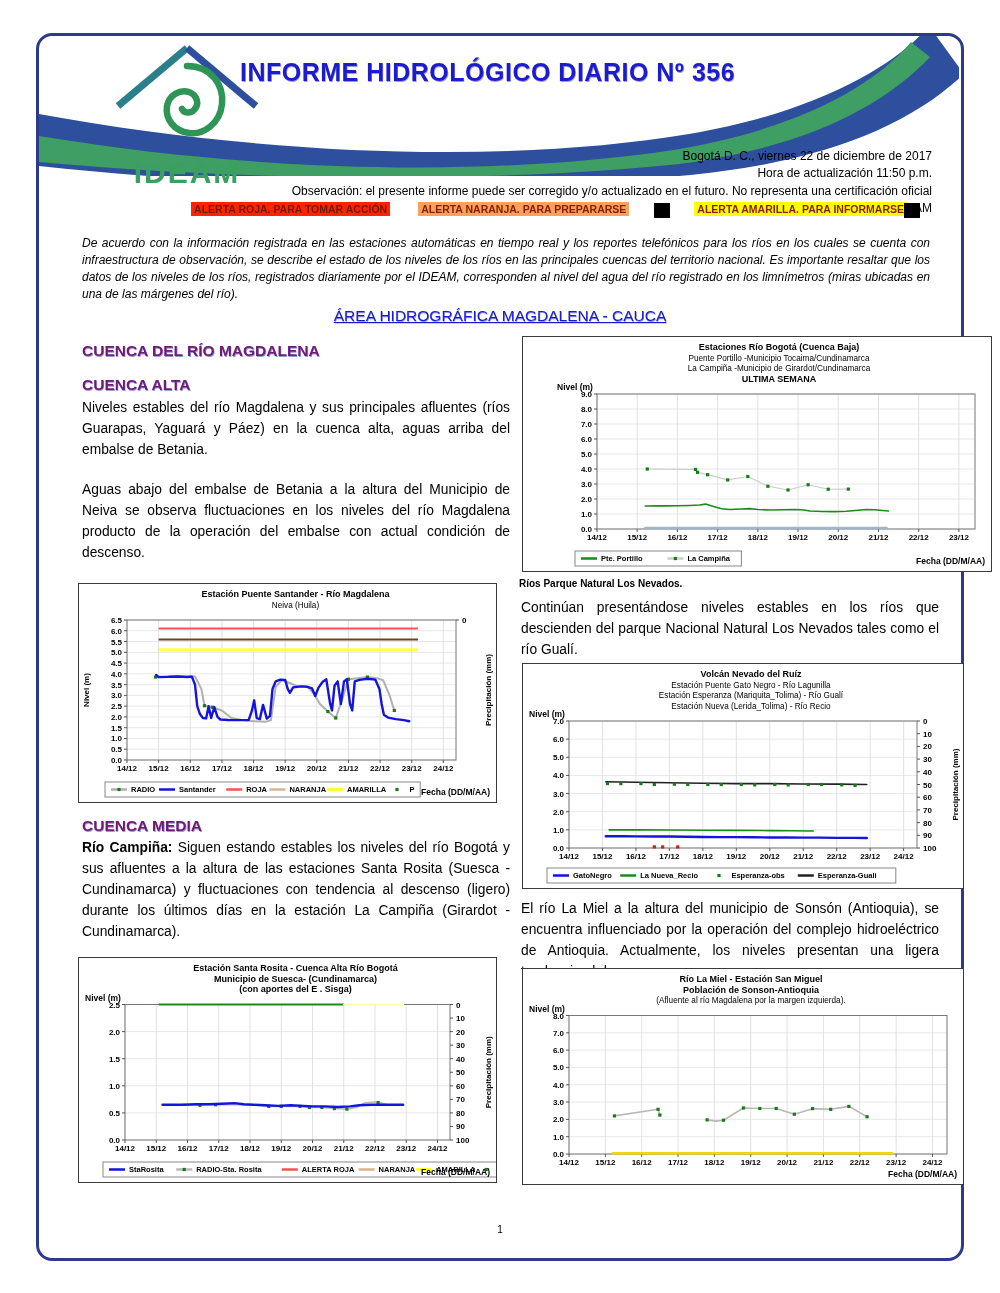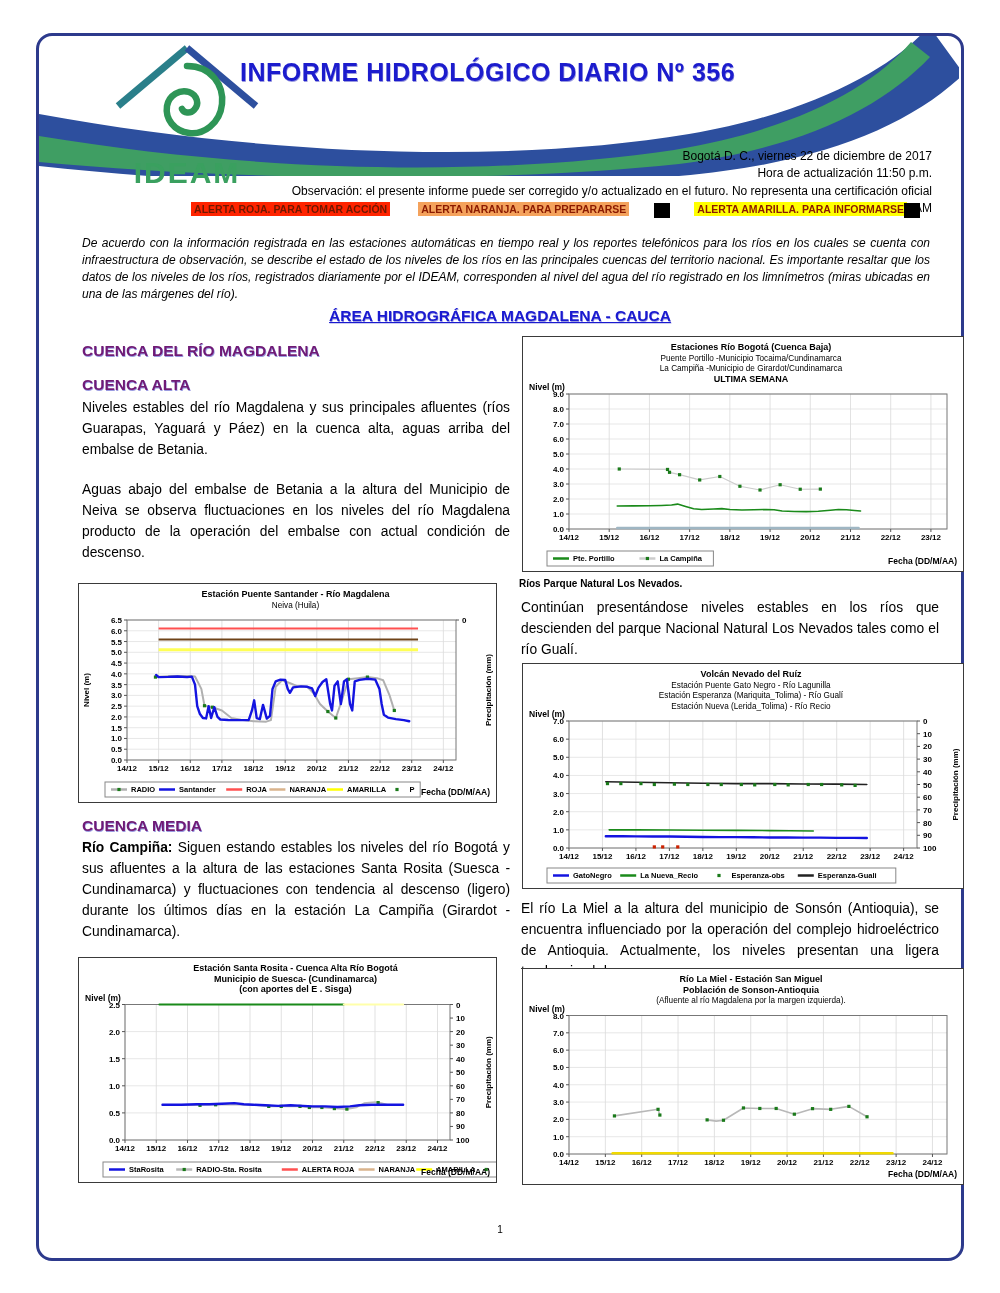--- a/index.html
+++ b/index.html
@@ -13,35 +13,35 @@
               text-shadow:0.6px 0.6px 0 #9a9ae0;}
   #logo-wrap{left:100px;top:40px;width:175px;height:155px;}
   #wave-wrap{left:39px;top:36px;width:920px;height:140px;pointer-events:none;}
   #date-block{left:290px;top:141px;width:642px;text-align:right;font-size:12px;line-height:1.45;margin-top:7px;}
   #alerts-row{left:80px;top:202px;width:840px;text-align:right;font-size:10.5px;font-weight:bold;}
   .alert-chip{display:inline-block;padding:1px 3px;margin:0 28px 0 0;}
   .redaction{display:inline-block;width:16px;height:15px;background:#000;vertical-align:middle;margin-left:-3px;}
   #intro{left:82px;top:235px;width:848px;font-size:12px;font-style:italic;
          text-align:justify;line-height:1.42;}
   #area-heading{left:80px;top:307px;width:840px;text-align:center;font-size:15.5px;
-                font-weight:bold;color:#1a1ad0;text-decoration:underline;text-shadow:0.5px 0.5px 0 #9a9ae0;}
+                font-weight:normal;color:#1a1ad0;text-decoration:underline;text-shadow:0.5px 0.5px 0 #9a9ae0;}
   .blue-h{font-size:15.5px;font-weight:bold;color:#701a75;text-shadow:0.6px 0.6px 0 #9a9ae0;}
   .body-p{font-size:13.8px;text-align:justify;line-height:1.52;}
   #h-cuenca-rio{left:82px;top:342px;width:428px;}
   #h-cuenca-alta{left:82px;top:376px;width:428px;}
   #p-alta-1{left:82px;top:398px;width:428px;}
   #p-alta-2{left:82px;top:480px;width:428px;}
   #h-cuenca-media{left:82px;top:817px;width:428px;}
   #p-media{left:82px;top:838px;width:428px;}
   #h-nevados{left:507px;top:578px;width:418px;font-size:10px;font-weight:bold;margin-left:12px;}
   #p-nevados{left:521px;top:598px;width:418px;}
   #p-miel{left:521px;top:899px;width:418px;}
   .chart-box{background:#fff;border:1.6px solid #3a3a3a;}
   #chart-puente-santander{left:78px;top:583px;width:417px;height:218px;}
-  #chart-bogota-baja{left:522px;top:336px;width:440px;height:234px;}
+  #chart-bogota-baja{left:522px;top:336px;width:440px;height:234px;padding-left:28px;}
   #chart-santa-rosita{left:78px;top:957px;width:417px;height:224px;}
   #chart-volcan-ruiz{left:522px;top:663px;width:440px;height:224px;}
   #chart-la-miel{left:522px;top:968px;width:440px;height:215px;}
   #page-number{left:0;top:1224px;width:1000px;text-align:center;font-size:10px;}
 </style>
 </head>
 <body>
 
 <div id="page">
   <div id="frame" class="abs"></div>

